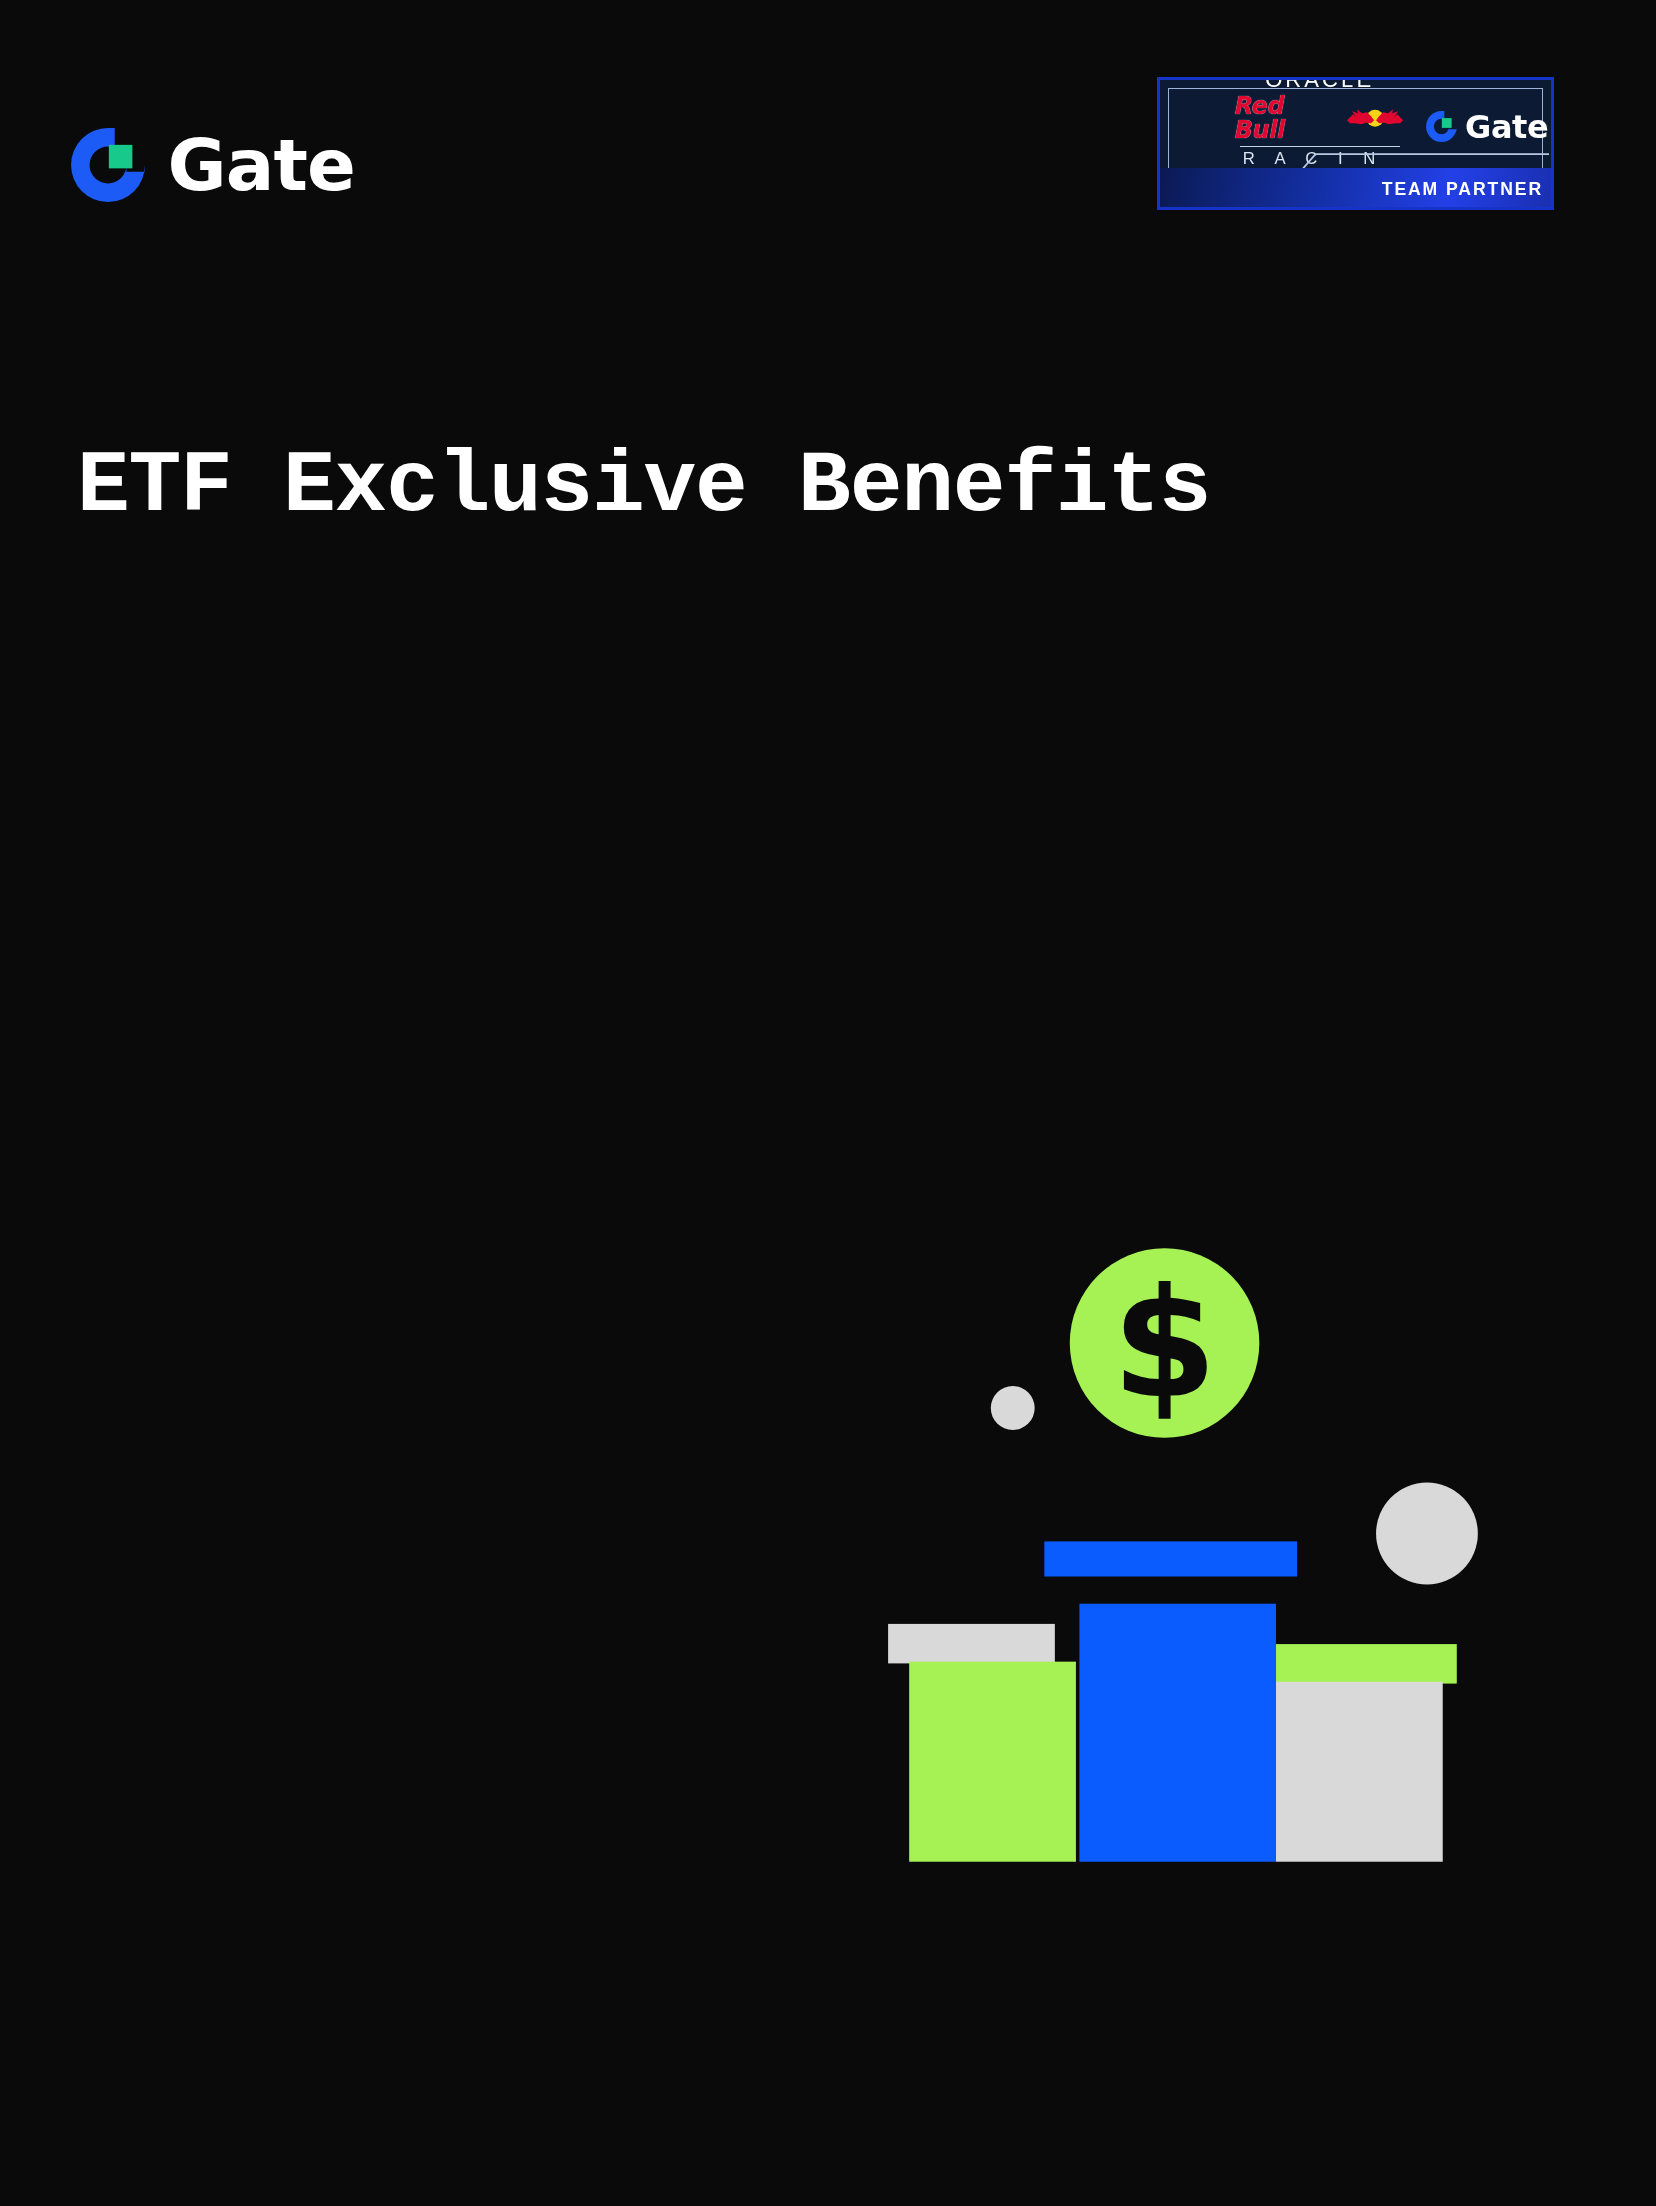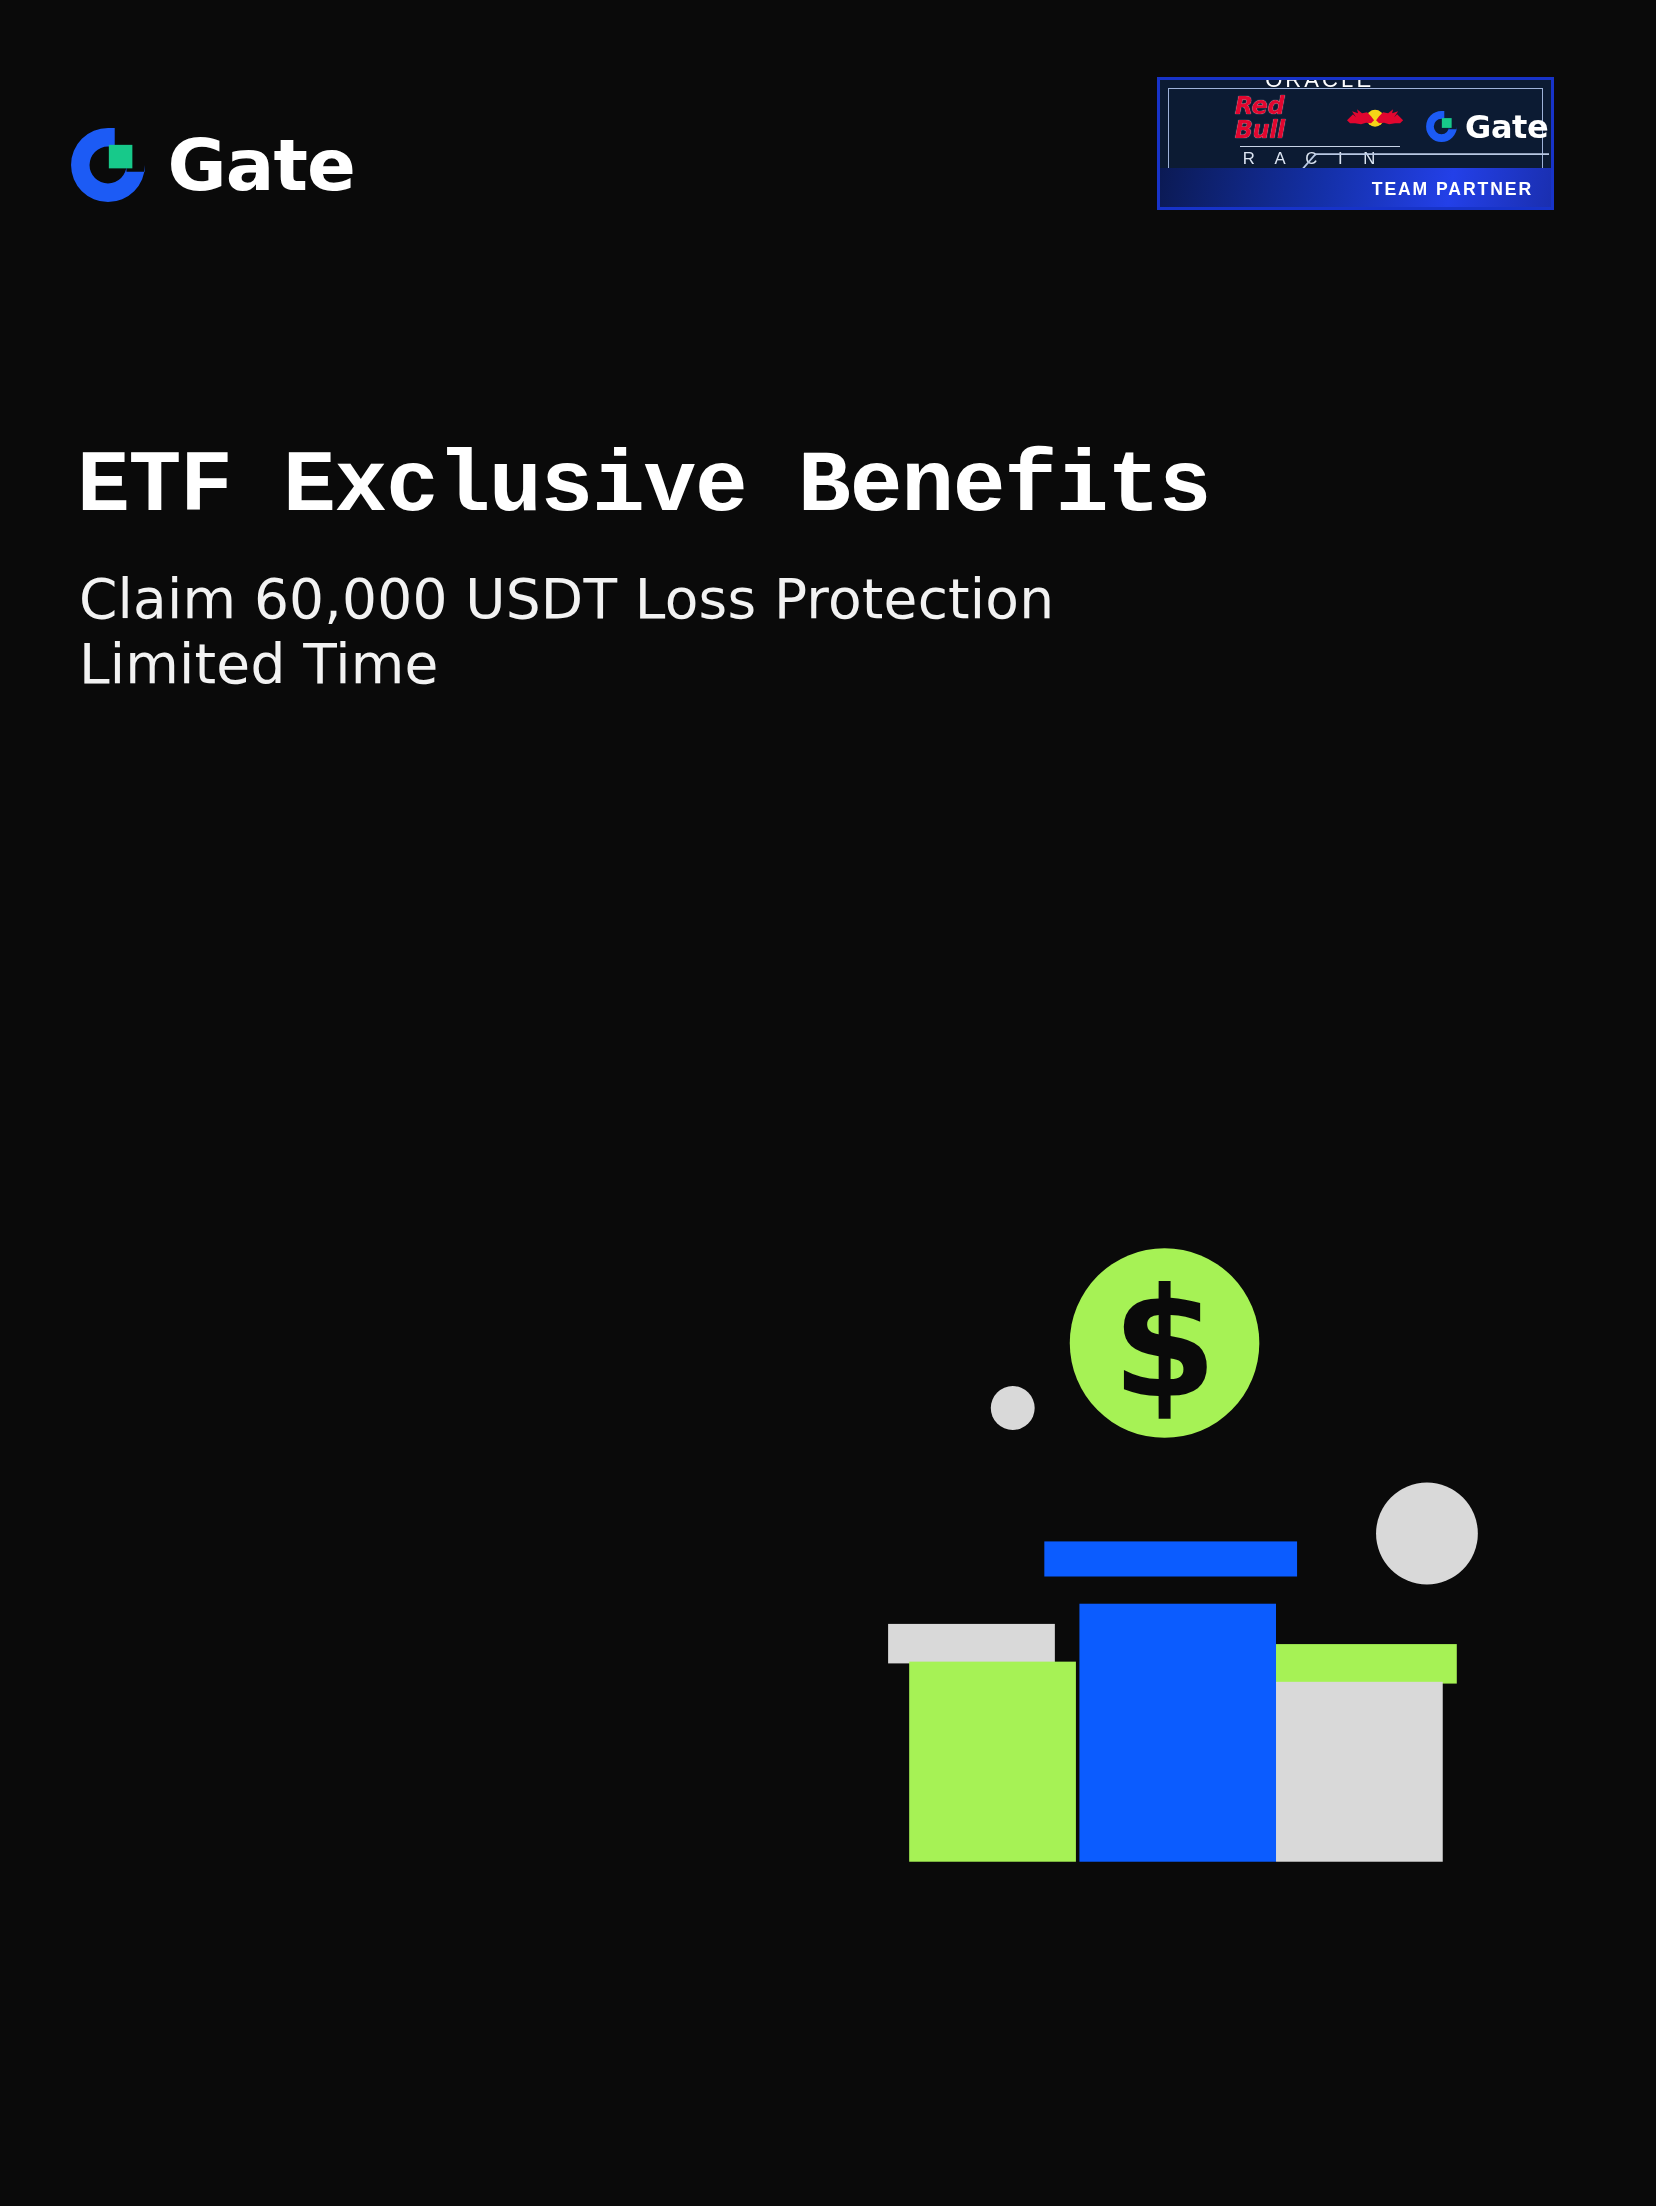--- a/index.html
+++ b/index.html
@@ -147,21 +147,21 @@
   .badge-band {
     position: absolute;
     left: 0;
     bottom: 0;
     width: 100%;
     height: 39px;
     background: linear-gradient(100deg, #0B1A54 0%, #1430A8 42%, #2340E8 74%, #1A2FB0 100%);
   }
   .badge-band-text {
     position: absolute;
-    right: 18px;
+    right: 8px;
     bottom: 8px;
     color: #FFFFFF;
     font-size: 17.6px;
     font-weight: 700;
     letter-spacing: 1.9px;
     line-height: 1;
     font-family: "Liberation Sans", sans-serif;
   }
   .badge-angle {
     position: absolute;
@@ -254,24 +254,20 @@
 
     <svg class="badge-angle" viewBox="0 0 434 30" preserveAspectRatio="none" aria-hidden="true">
       <polyline points="0,27 150,27 168,6 434,6" fill="none" stroke="#B9C9E4" stroke-width="2"></polyline>
     </svg>
 
     <div class="badge-band"></div>
     <div class="badge-band-text">TEAM PARTNER</div>
   </div>
 
   <h1 class="headline">ETF Exclusive Benefits</h1>
-  <div class="subhead">
-    <div>Claim 60,000 USDT Loss Protection</div>
-    <div>Limited Time</div>
-  </div>
 
   <svg class="illustration" viewBox="0 0 1887 2514" aria-hidden="true">
     <defs>
       <mask id="coin-knockout-mask">
         <rect x="0" y="0" width="1887" height="2514" fill="#fff"></rect>
         <circle cx="1327" cy="1530" r="108" fill="#000"></circle>
       </mask>
     </defs>
 
     <circle cx="1154" cy="1604" r="25" fill="#D9D9D9" mask="url(#coin-knockout-mask)"></circle>

